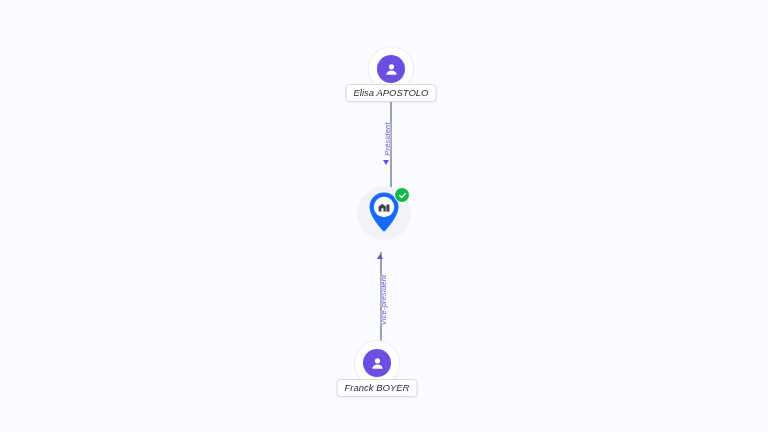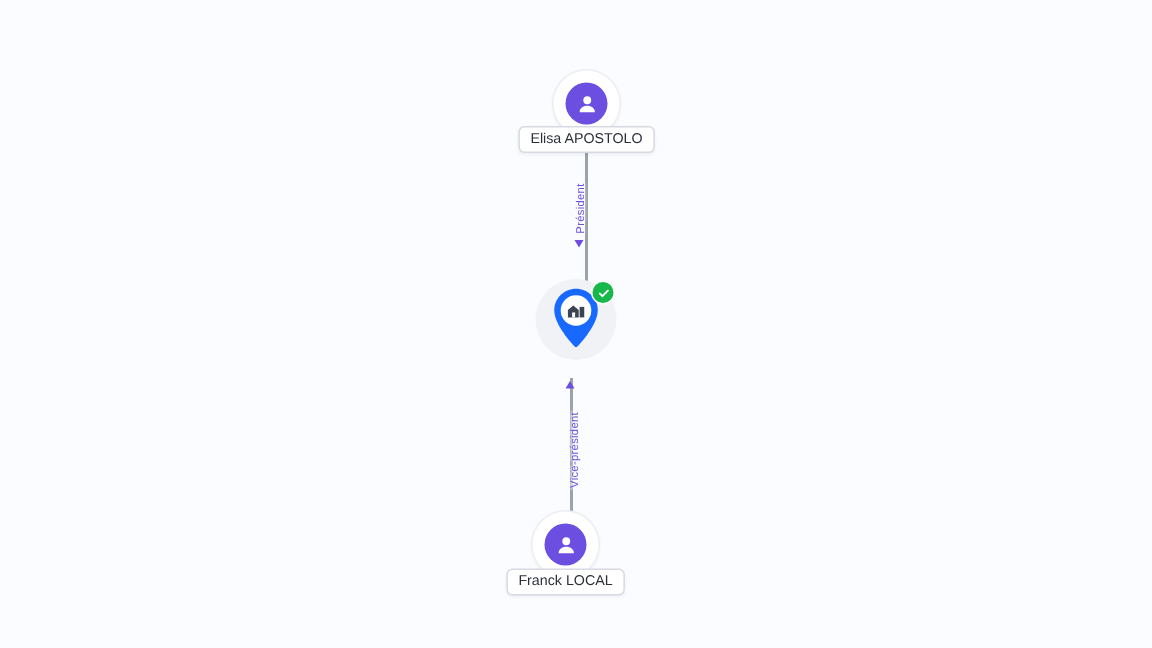--- a/index.html
+++ b/index.html
@@ -10,20 +10,21 @@
     width: 768px;
     height: 432px;
     background: #fbfcff;
     font-family: "Liberation Sans", sans-serif;
     overflow: hidden;
   }
   #graph {
     position: relative;
     width: 768px;
     height: 432px;
+    font-style: italic;
   }
 
   
   .edge-line {
     position: absolute;
     width: 2px;
     background: #9aa2ad;
   }
   .edge-label {
     position: absolute;
@@ -195,15 +196,15 @@
 
   <div class="person-node" style="left:377px; top:363px;">
     <div class="person-ring"></div>
     <div class="person-disc">
       <svg width="17" height="17" viewBox="0 0 24 24" aria-hidden="true">
         <circle cx="12" cy="8.2" r="3.7" fill="#ffffff"></circle>
         <path d="M4.8 19.5c0-3.7 3.3-6 7.2-6s7.2 2.3 7.2 6z" fill="#ffffff"></path>
       </svg>
     </div>
   </div>
-  <div class="node-label" style="left:377px; top:379px;">Franck LOCAL</div>
+  <div class="node-label" style="left:377px; top:379px;">Franck BOYER</div>
 
 </div>
 
 </body></html>

